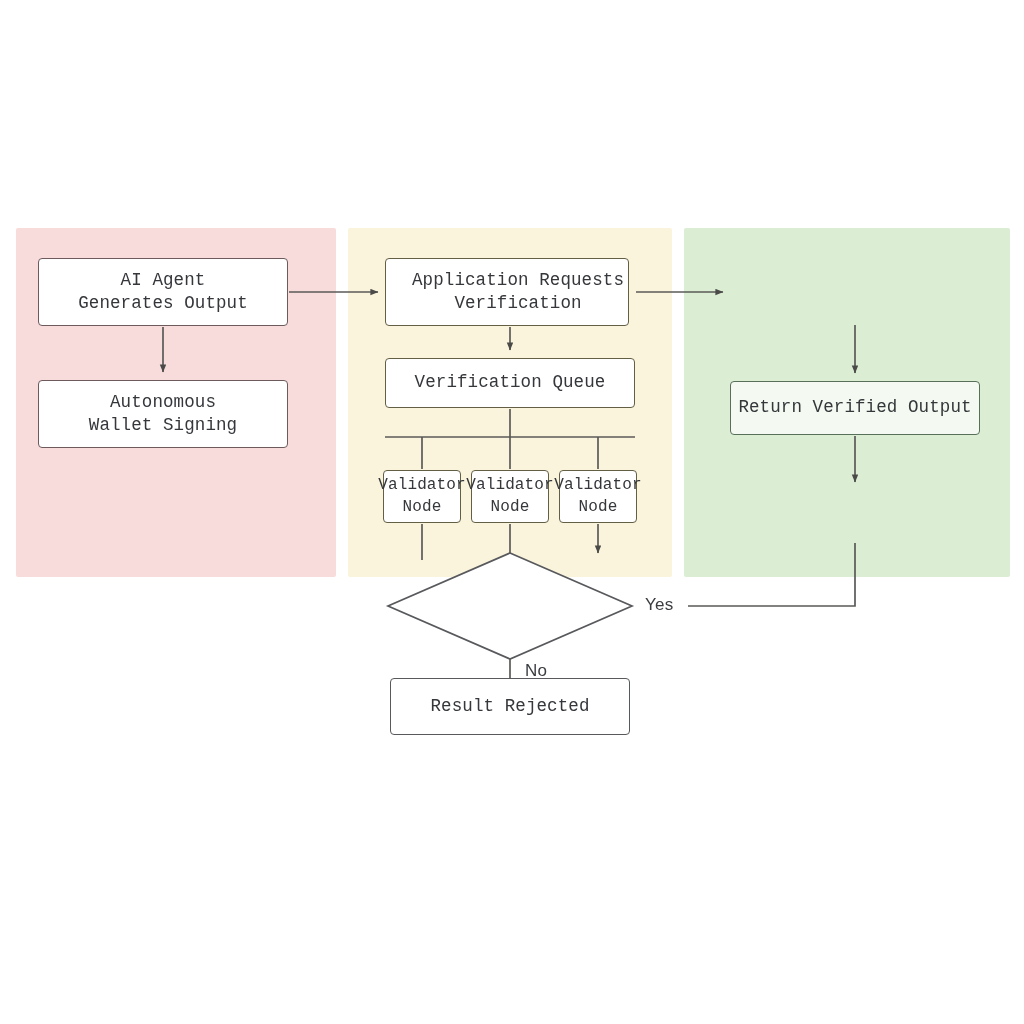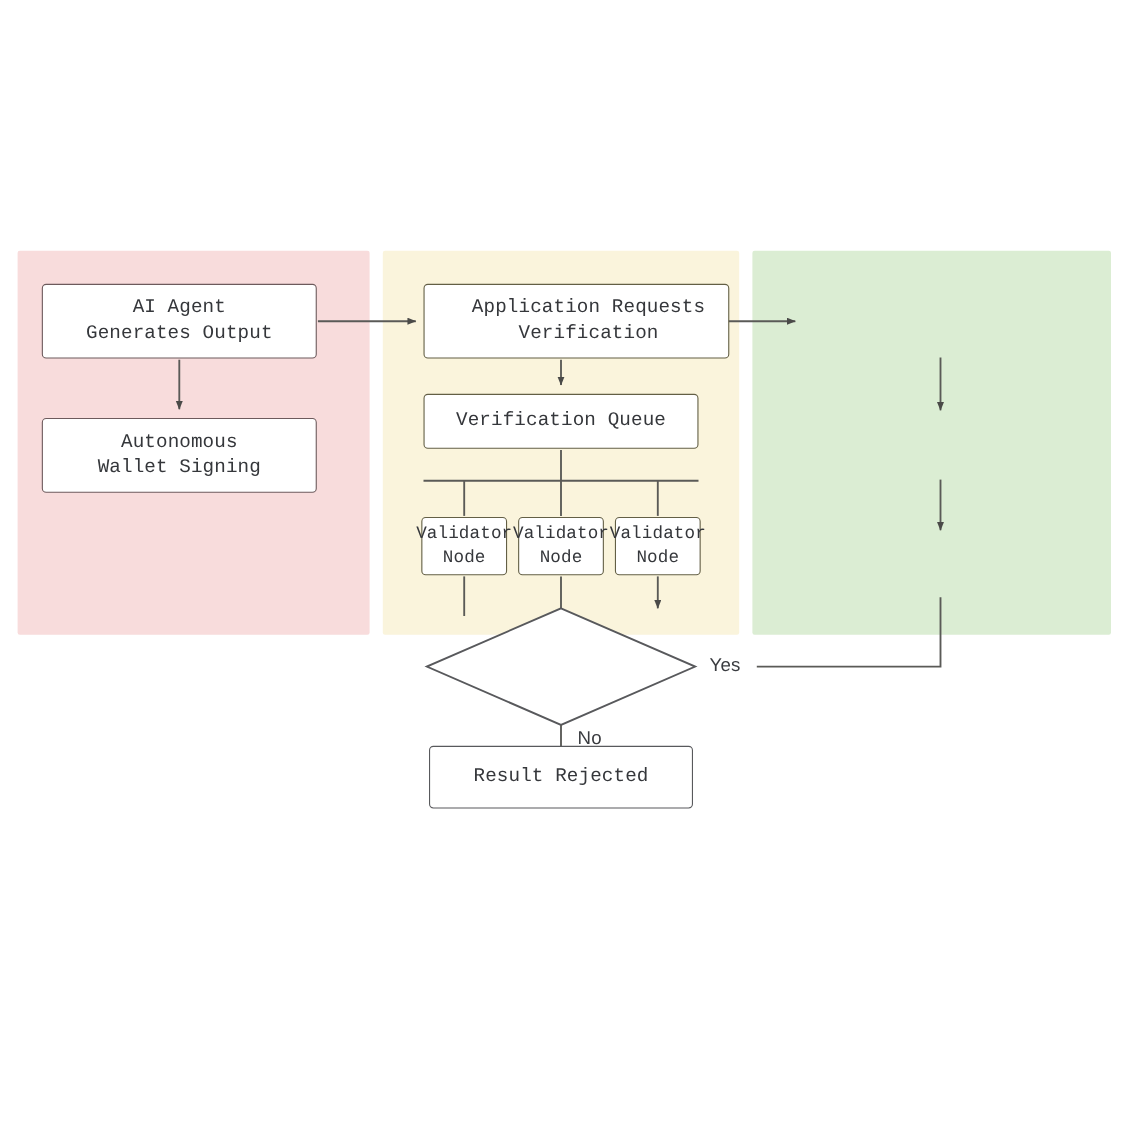--- a/index.html
+++ b/index.html
@@ -131,37 +131,38 @@
       <line x1="855" y1="436" x2="855" y2="482" marker-end="url(#arrowhead)"></line>
     </g>
   </svg>
 
   <div class="node node-pink" style="left:38px; top:258px; width:250px; height:68px;">AI Agent
 Generates Output</div>
 
   <div class="node node-pink" style="left:38px; top:380px; width:250px; height:68px;">Autonomous
 Wallet Signing</div>
 
-  <div class="node node-yellow" style="left:385px; top:258px; width:278px; height:68px;padding-left:22px;">Application Requests
+  <div class="node node-yellow" style="left:385px; top:258px; width:244px; height:68px;padding-left:22px;">Application Requests
 Verification</div>
 
   <div class="node node-yellow" style="left:385px; top:358px; width:250px; height:50px;">Verification Queue</div>
 
   <div class="node node-yellow node-small" style="left:383px; top:470px; width:78px; height:53px;">Validator
 Node</div>
 
   <div class="node node-yellow node-small" style="left:471px; top:470px; width:78px; height:53px;">Validator
 Node</div>
 
   <div class="node node-yellow node-small" style="left:559px; top:470px; width:78px; height:53px;">Validator
 Node</div>
 
 
   <div class="node node-plain" style="left:390px; top:678px; width:240px; height:57px;">Result Rejected</div>
 
 
+  <div class="node node-green" style="left:730px; top:381px; width:250px; height:54px;">Return Verified Output</div>
 
 
   <div class="edge-label" style="left:645px; top:595px;">Yes</div>
 
   <div class="edge-label" style="left:525px; top:661px;">No</div>
 
 </div>
 
 </body></html>

